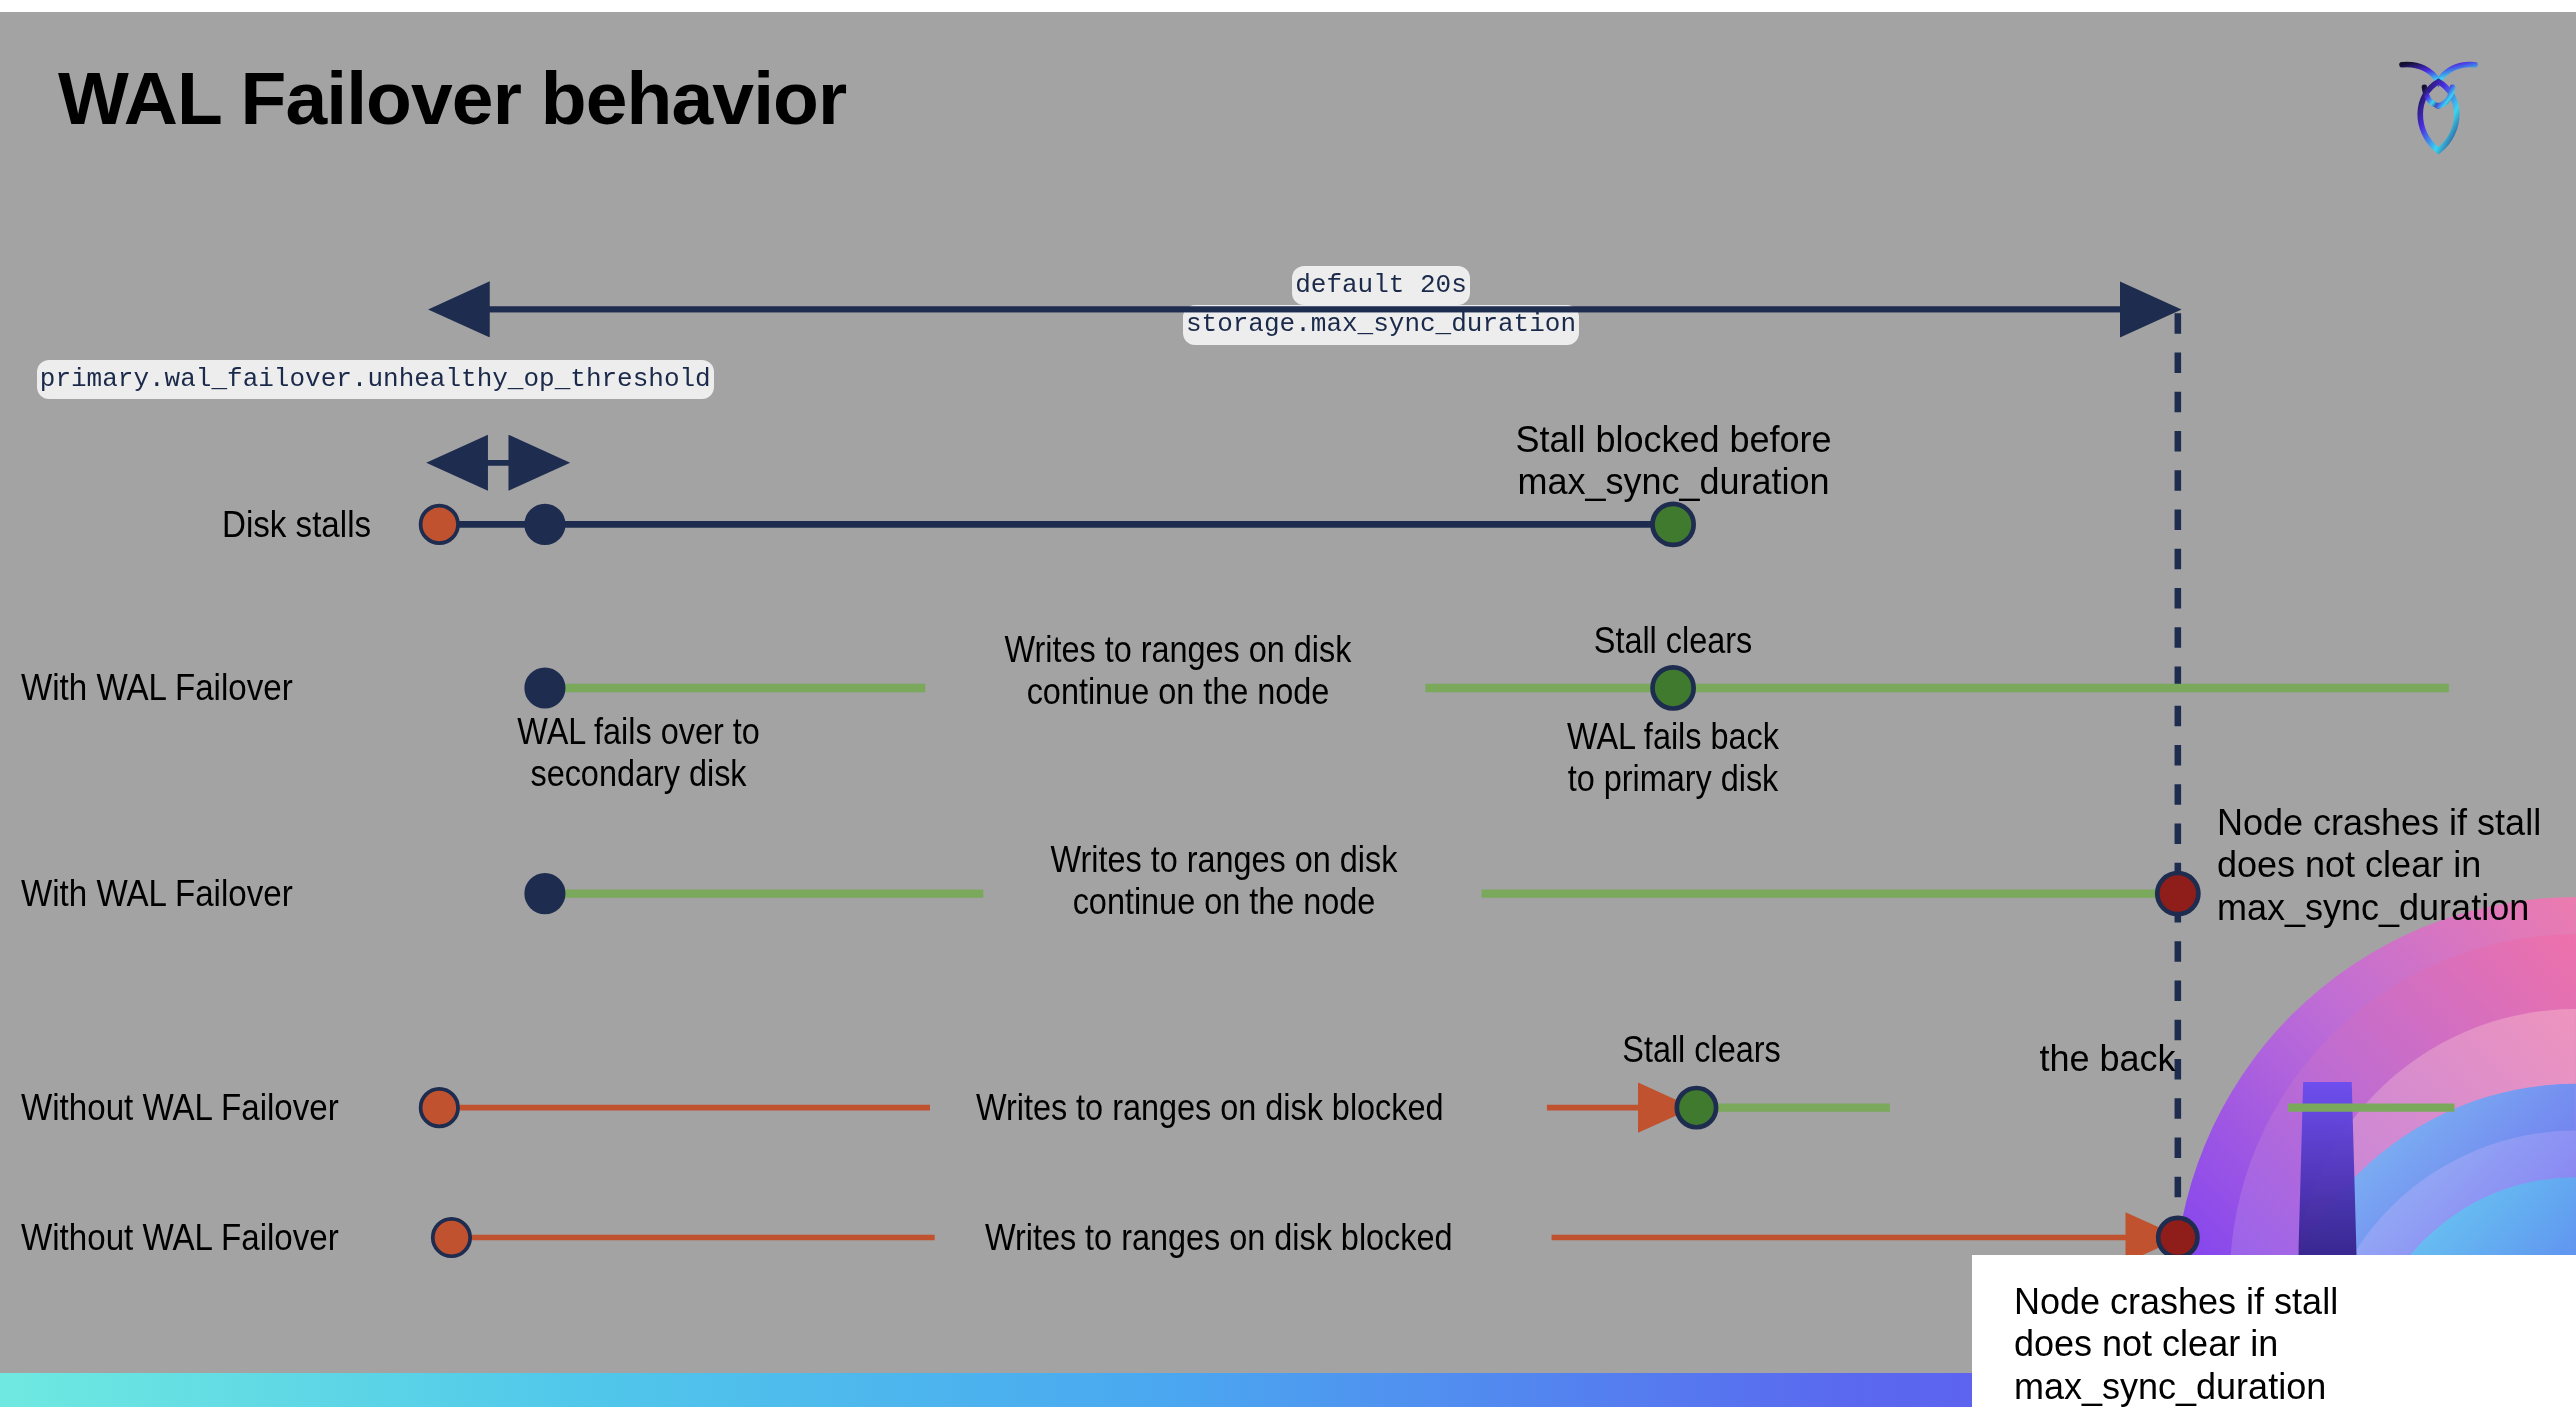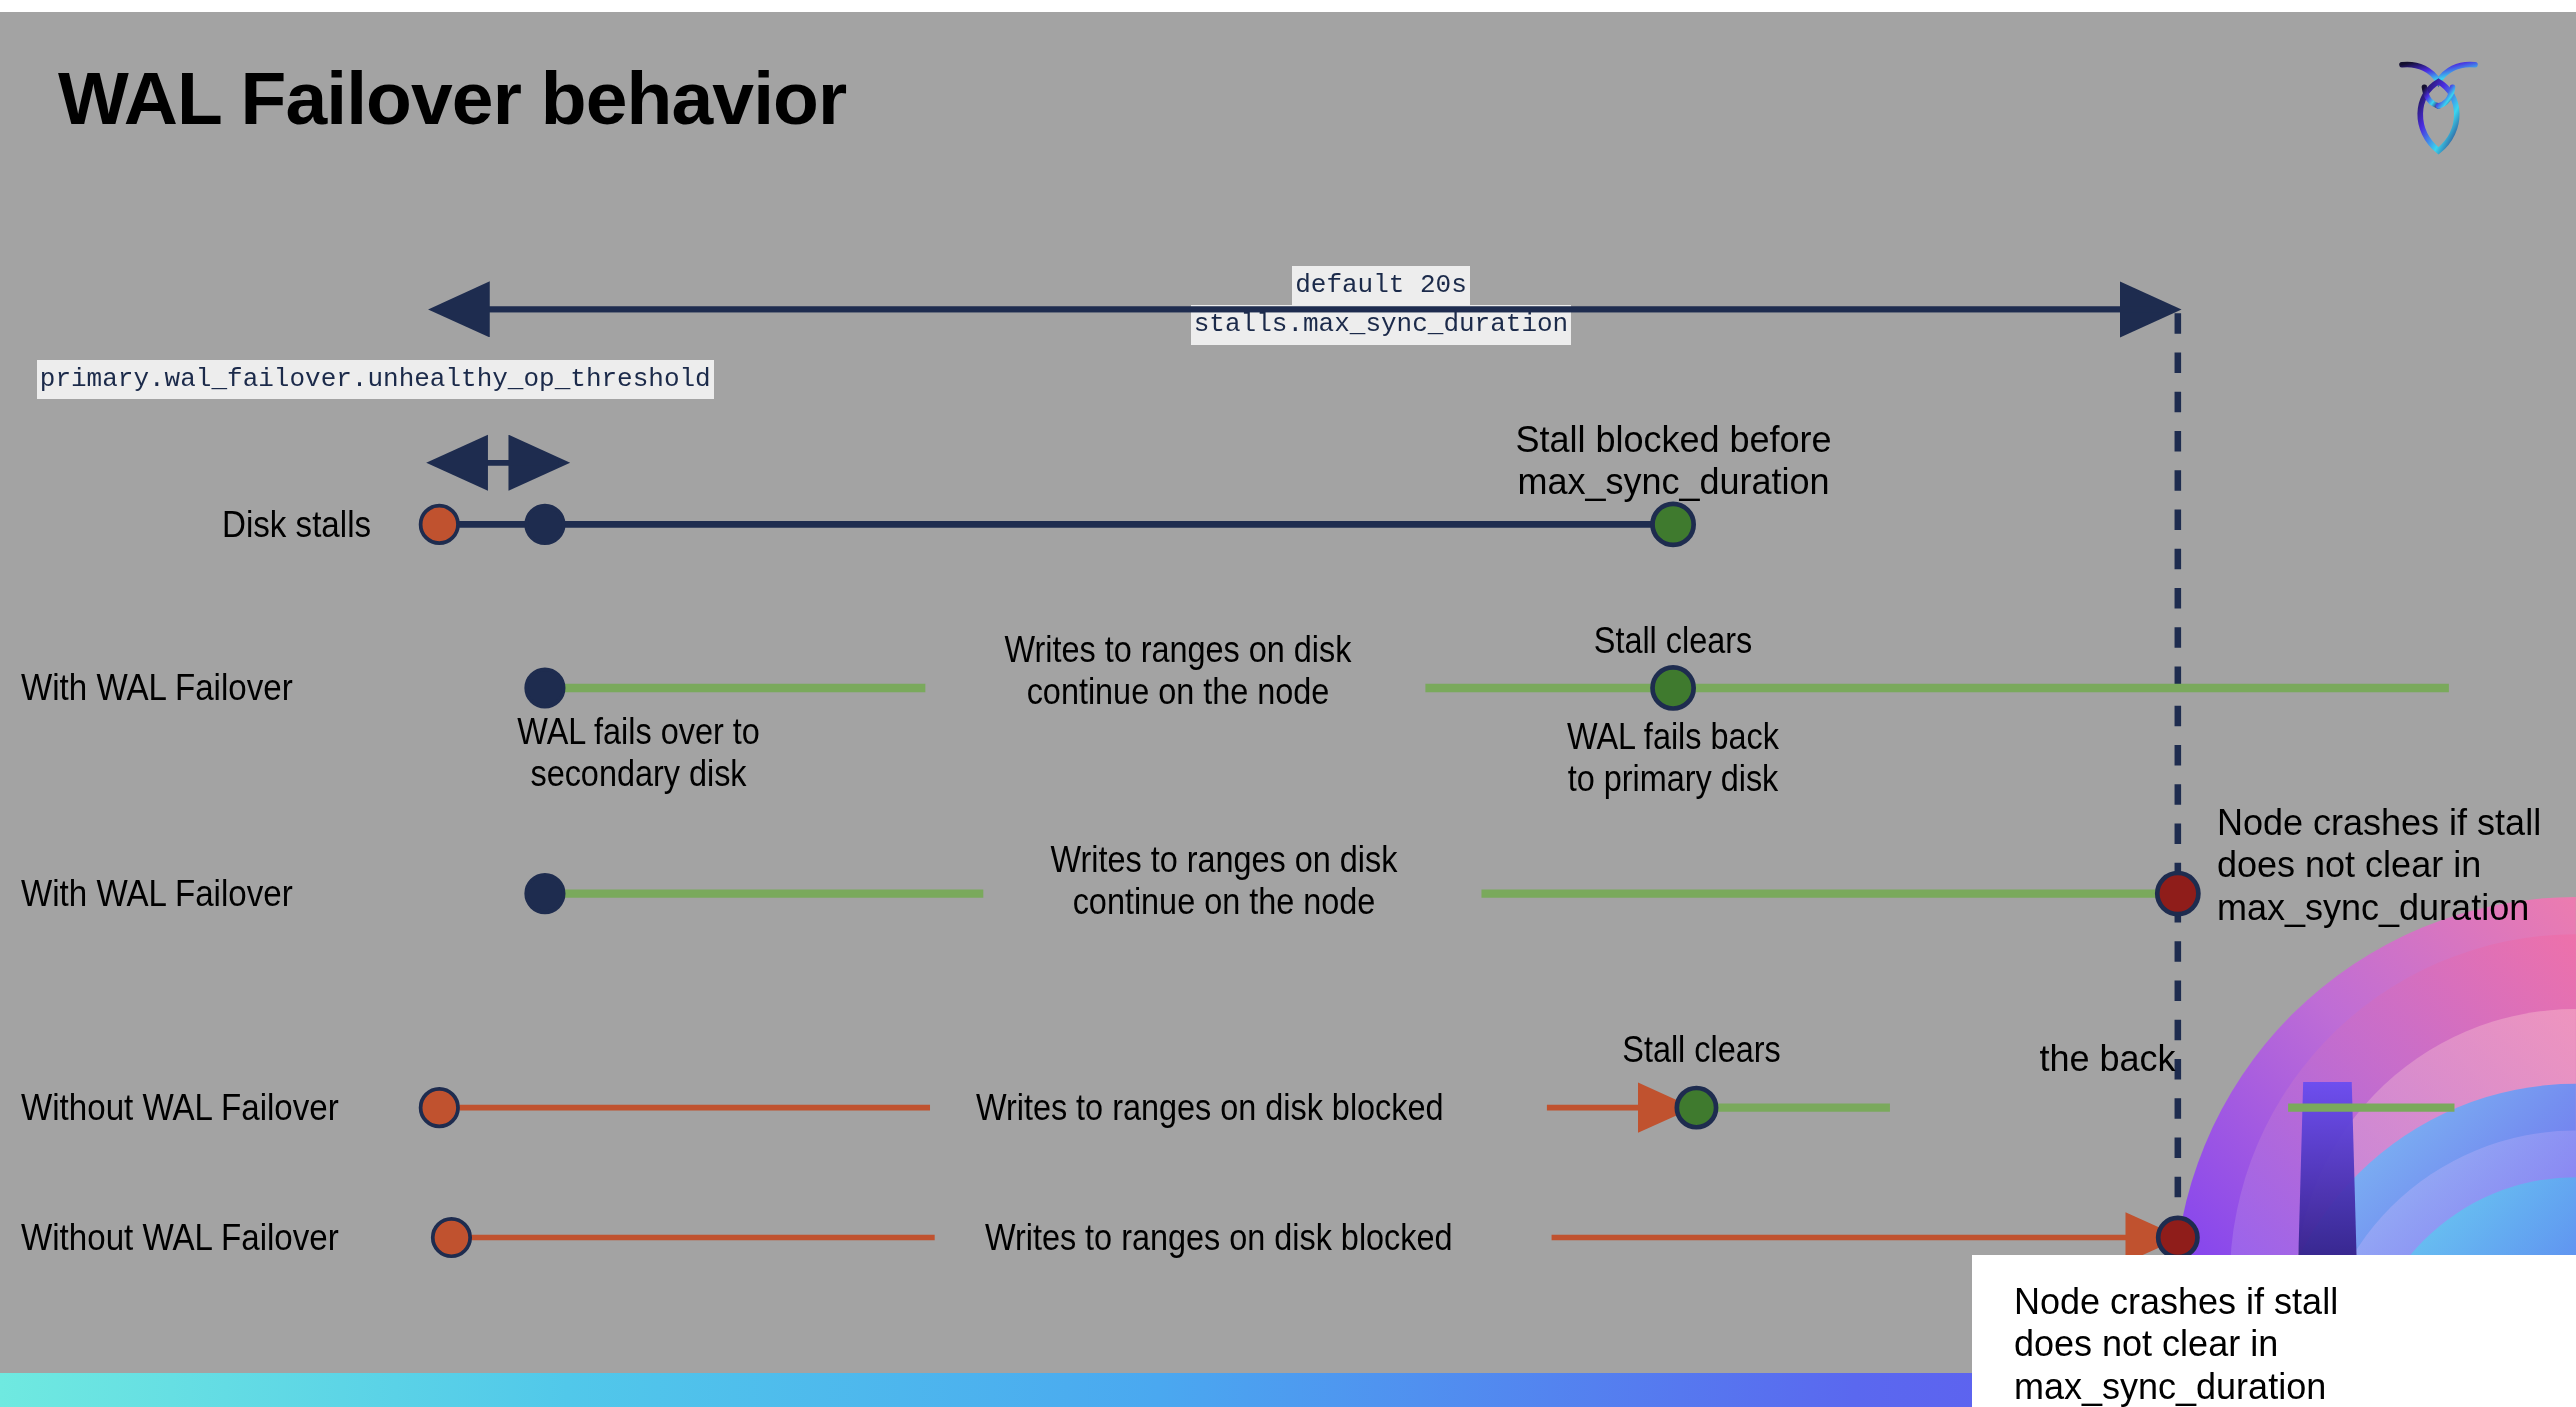--- a/index.html
+++ b/index.html
@@ -28,21 +28,21 @@
   
   .title{
     position:absolute;left:58px;top:49px;
     font-size:75px;font-weight:bold;color:#000;
     letter-spacing:-0.9px;line-height:1;
     white-space:nowrap;
   }
 
   
   .mono-block{position:absolute;font-family:"Liberation Mono", monospace;font-size:26px;color:#1b2a4a;line-height:1.45;}
-  .mono-block span{background:#ededed;display:inline-block;padding:0.9px 2.8px;}
+  .mono-block span{background:#ededed;display:inline-block;padding:0.9px 2.8px;border-radius:12px;}
   .mono-center{text-align:center;}
 
   
   #diagram{position:absolute;left:0;top:0;width:2576px;height:1408px;}
 
   
   .row-label{
     position:absolute;font-size:36px;color:#000;
     white-space:nowrap;transform:scaleX(0.92);transform-origin:left center;
   }
@@ -135,21 +135,21 @@
         <path d="M40,46 C42,60 48,64 55,66"></path>
         <path d="M70,46 C68,60 62,64 55,66"></path>
       </g>
     </svg>
   </div>
 
   <div class="title">WAL Failover behavior</div>
 
   <div class="mono-block mono-center" style="left:1138px;top:254px;width:486px;">
     <div><span>default 20s</span></div>
-    <div><span>stalls.max_sync_duration</span></div>
+    <div><span>storage.max_sync_duration</span></div>
   </div>
 
   <div class="mono-block" style="left:37px;top:348px;width:841px;">
     <div><span>primary.wal_failover.unhealthy_op_threshold</span></div>
   </div>
 
   <svg id="diagram" viewBox="0 0 2756 1506" xmlns="http://www.w3.org/2000/svg">
     <defs>
       <marker id="arrowNavyR" markerWidth="12" markerHeight="12" refX="9" refY="5" orient="auto">
         <path d="M0,0 L11,5 L0,10 z" fill="#1e2c4f"></path>

